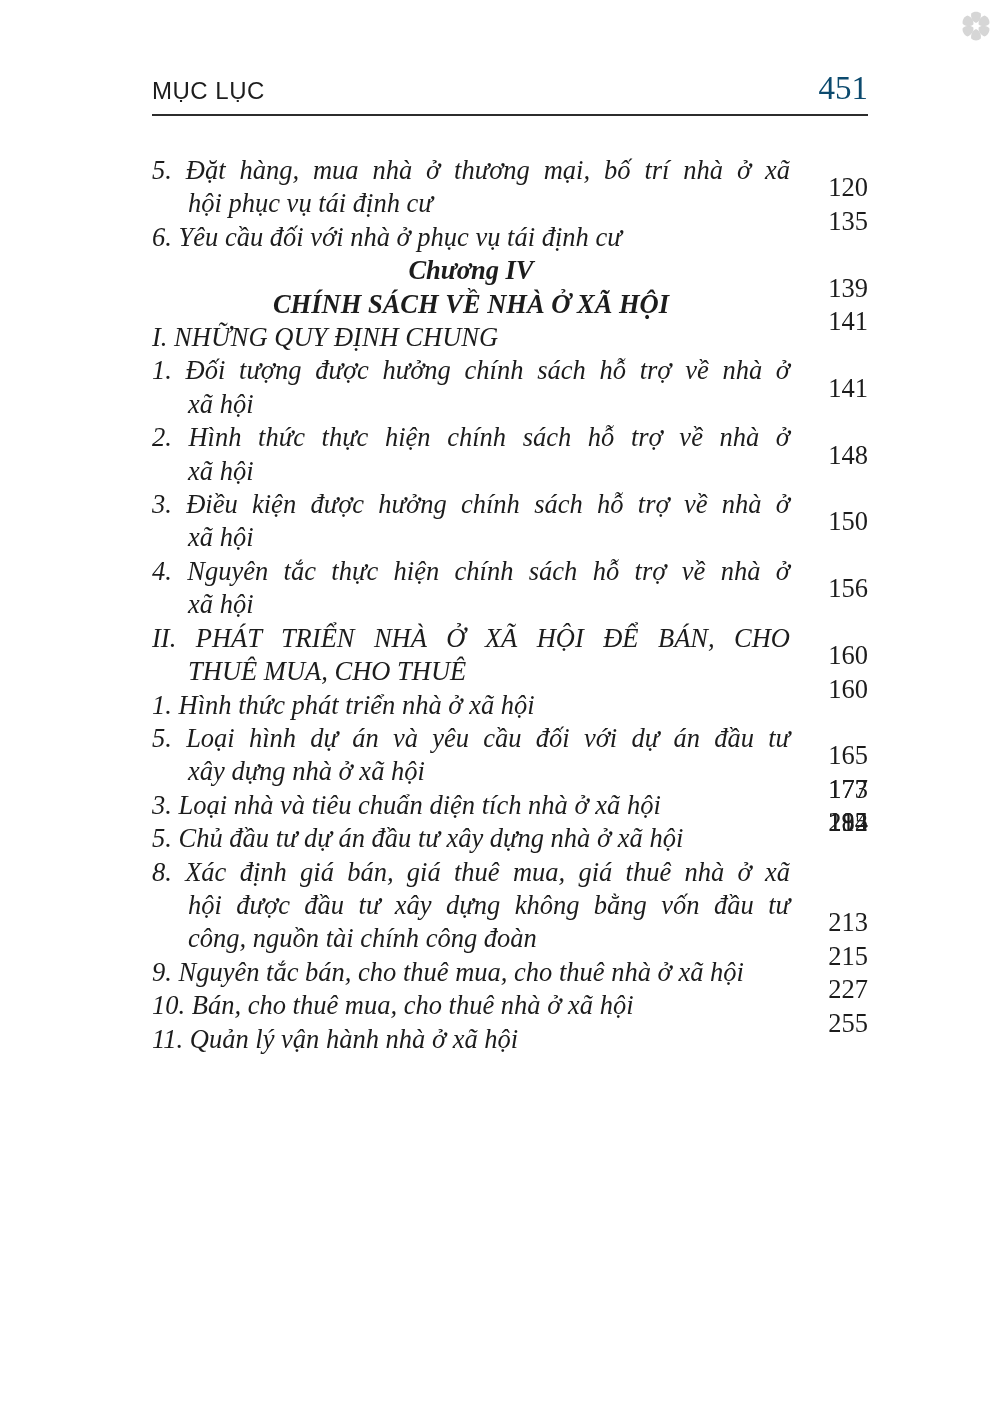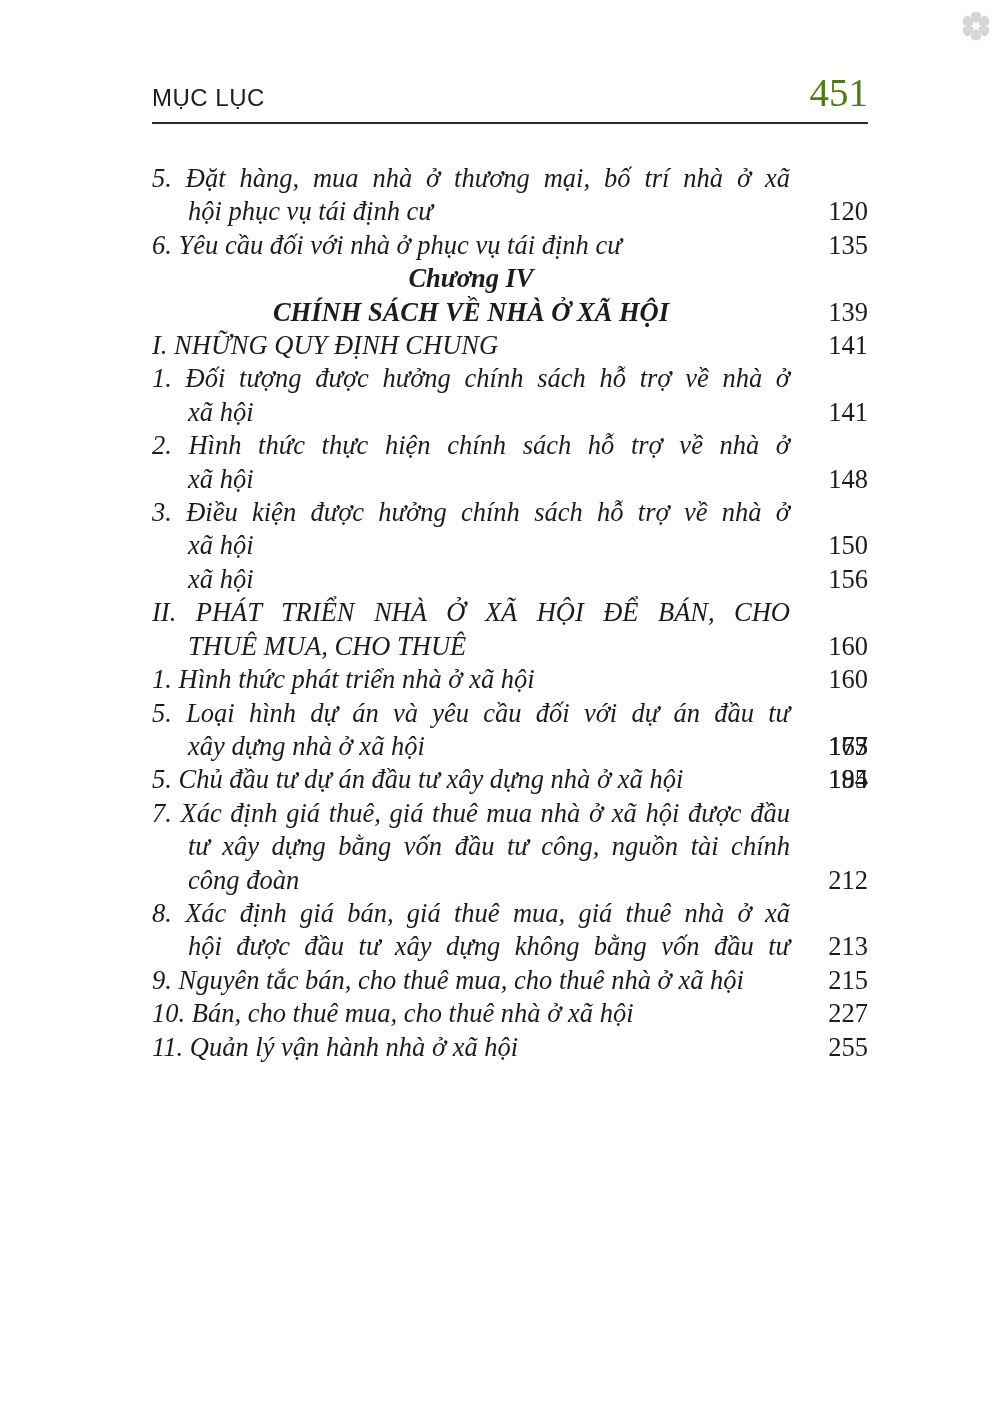--- a/index.html
+++ b/index.html
@@ -34,22 +34,22 @@
     align-items: baseline;
     margin-top: 70px;
   }
   .header-title {
     font-family: "Liberation Sans", sans-serif;
     font-size: 24px;
     letter-spacing: 0.5px;
     color: #1d1d1d;
   }
   .header-num {
-    font-size: 39px;
-    color: #4d7c0f;
+    font-size: 33px;
+    color: #0c4a6e;
   }
   .rule {
     border-bottom: 2px solid #2c2c2c;
     margin-top: 7px;
   }
   .toc {
     margin-top: 38px;
     font-size: 26.5px;
     line-height: 33.4px;
   }
@@ -67,21 +67,21 @@
   .line.first {
     text-indent: -36px;
   }
   .jline {
     text-align: justify;
     text-align-last: justify;
   }
   .pgnum {
     position: absolute;
     right: 0;
-    bottom: 0;
+    bottom: 16px;
     line-height: 33.4px;
     font-weight: normal;
     margin-left: 13px;
   }
   
   .entry.chapter-label .lines,
   .entry.chapter-title .lines {
     padding-left: 0;
   }
   .entry.chapter-label .line,
@@ -176,20 +176,21 @@
         </div>
         <div class="entry item">
           <div class="lines">
             <div class="line first jline">3. Điều kiện được hưởng chính sách hỗ trợ về nhà ở</div>
             <div class="line last">xã hội</div>
           </div>
           <div class="pgnum">150</div>
         </div>
         <div class="entry item">
           <div class="lines">
+            <div class="line first jline">4. Nguyên tắc thực hiện chính sách hỗ trợ về nhà ở</div>
             <div class="line last">xã hội</div>
           </div>
           <div class="pgnum">156</div>
         </div>
         <div class="entry section">
           <div class="lines">
             <div class="line first jline">II. PHÁT TRIỂN NHÀ Ở XÃ HỘI ĐỂ BÁN, CHO</div>
             <div class="line last">THUÊ MUA, CHO THUÊ</div>
           </div>
           <div class="pgnum">160</div>
@@ -201,48 +202,47 @@
           <div class="pgnum">160</div>
         </div>
         <div class="entry item">
           <div class="lines">
             <div class="line first jline">5. Loại hình dự án và yêu cầu đối với dự án đầu tư</div>
             <div class="line last">xây dựng nhà ở xã hội</div>
           </div>
           <div class="pgnum">165</div>
         </div>
         <div class="entry item">
+          <div class="lines">
+            <div class="line first last">3. Loại nhà và tiêu chuẩn diện tích nhà ở xã hội</div>
+          </div>
           <div class="pgnum">173</div>
         </div>
         <div class="entry item">
           <div class="pgnum">177</div>
         </div>
         <div class="entry item">
           <div class="lines">
             <div class="line first last">5. Chủ đầu tư dự án đầu tư xây dựng nhà ở xã hội</div>
           </div>
           <div class="pgnum">185</div>
         </div>
         <div class="entry item">
           <div class="lines">
           </div>
           <div class="pgnum">194</div>
         </div>
         <div class="entry item">
-          <div class="lines">
-            <div class="line first jline">7. Xác định giá thuê, giá thuê mua nhà ở xã hội được đầu</div>
-            <div class="line jline">tư xây dựng bằng vốn đầu tư công, nguồn tài chính</div>
-            <div class="line last">công đoàn</div>
-          </div>
           <div class="pgnum">212</div>
         </div>
         <div class="entry item">
           <div class="lines">
             <div class="line first jline">8. Xác định giá bán, giá thuê mua, giá thuê nhà ở xã</div>
             <div class="line jline">hội được đầu tư xây dựng không bằng vốn đầu tư</div>
+            <div class="line last">công, nguồn tài chính công đoàn</div>
           </div>
           <div class="pgnum">213</div>
         </div>
         <div class="entry item">
           <div class="lines">
             <div class="line first last">9. Nguyên tắc bán, cho thuê mua, cho thuê nhà ở xã hội</div>
           </div>
           <div class="pgnum">215</div>
         </div>
         <div class="entry item">

